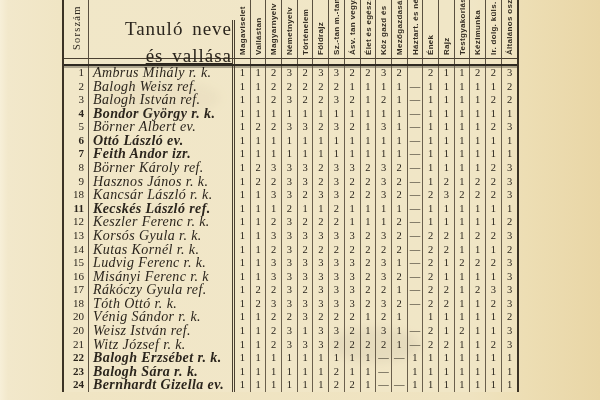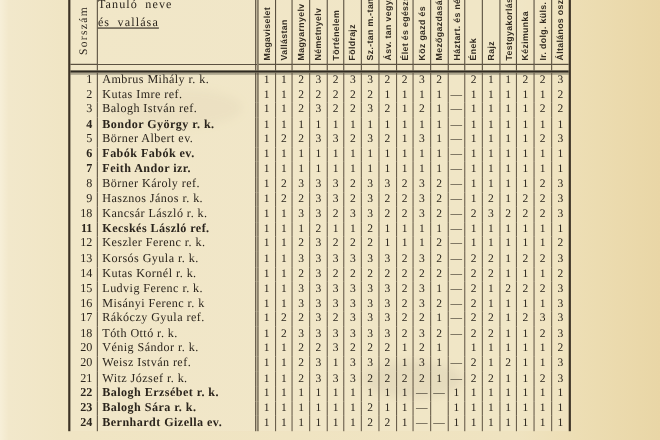--- a/index.html
+++ b/index.html
@@ -33,35 +33,35 @@
     transform-origin:0 100%;transform:rotate(-90deg);
     white-space:nowrap;
     font-family:"Liberation Sans", sans-serif;
     font-weight:bold;font-size:8px;letter-spacing:0.3px;color:#332c22;
   }
   .vlabel-num{
     left:18px;bottom:8px;
     font-family:"Liberation Serif", serif;font-weight:normal;
     font-size:10.5px;letter-spacing:1.2px;color:#2b251d;
   }
-  .hname{text-align:left;font-size:11px;letter-spacing:1px;word-spacing:3px;color:#2b251d;}
+  .hname{text-align:right;font-size:19px;letter-spacing:1px;word-spacing:3px;color:#2b251d;margin-top:20px;}
   .hname-line1{margin-top:-2px;}
   .hname-line2{margin-top:5px;text-decoration:underline;}
 
   .gapcell{border-right:1px solid #5a5040;}
   .gapcell.name-colg{border-right:3px double #4a4031;}
   .gapcell.lastcol{border-right:none;}
   .thick-rule{grid-column:1/-1;background:#2f2a21;box-shadow:0 2px 0 rgba(47,42,33,0.35);}
 
   .cell{
     line-height:13.58px;font-size:10.5px;
     white-space:nowrap;overflow:visible;
   }
   .cell.numc{border-right:1px solid #5a5040;text-align:right;padding-right:4px;font-size:11px;}
-  .cell.namec{border-right:3px double #4a4031;padding-left:4px;font-size:11px;letter-spacing:0.4px;}
+  .cell.namec{border-right:3px double #4a4031;padding-left:4px;font-size:14px;letter-spacing:0.4px;font-style:italic;}
   .cell.grade{border-right:1px solid #6a5f4c;text-align:center;color:#29241c;}
   .cell.grade.lastcol{border-right:none;}
   .cell.bold{font-weight:bold;}
 </style>
 </head>
 <body>
 
 <div class="sheet">
   <div class="smudge smudge-b"></div>
   <div class="smudge smudge-a"></div>
@@ -164,21 +164,21 @@
       <div class="cell grade">3</div>
       <div class="cell grade">2</div>
       <div class="cell grade"></div>
       <div class="cell grade">2</div>
       <div class="cell grade">1</div>
       <div class="cell grade">1</div>
       <div class="cell grade">2</div>
       <div class="cell grade">2</div>
       <div class="cell grade lastcol">3</div>
       <div class="cell numc">2</div>
-      <div class="cell namec">Kutas Imre ref.</div>
+      <div class="cell namec">Balogh Weisz ref.</div>
       <div class="cell grade">1</div>
       <div class="cell grade">1</div>
       <div class="cell grade">2</div>
       <div class="cell grade">2</div>
       <div class="cell grade">2</div>
       <div class="cell grade">2</div>
       <div class="cell grade">2</div>
       <div class="cell grade">1</div>
       <div class="cell grade">1</div>
       <div class="cell grade">1</div>
@@ -244,21 +244,21 @@
       <div class="cell grade">3</div>
       <div class="cell grade">1</div>
       <div class="cell grade">—</div>
       <div class="cell grade">1</div>
       <div class="cell grade">1</div>
       <div class="cell grade">1</div>
       <div class="cell grade">1</div>
       <div class="cell grade">2</div>
       <div class="cell grade lastcol">3</div>
       <div class="cell numc bold">6</div>
-      <div class="cell namec bold">Fabók Fabók ev.</div>
+      <div class="cell namec bold">Ottó László ev.</div>
       <div class="cell grade">1</div>
       <div class="cell grade">1</div>
       <div class="cell grade">1</div>
       <div class="cell grade">1</div>
       <div class="cell grade">1</div>
       <div class="cell grade">1</div>
       <div class="cell grade">1</div>
       <div class="cell grade">1</div>
       <div class="cell grade">1</div>
       <div class="cell grade">1</div>

